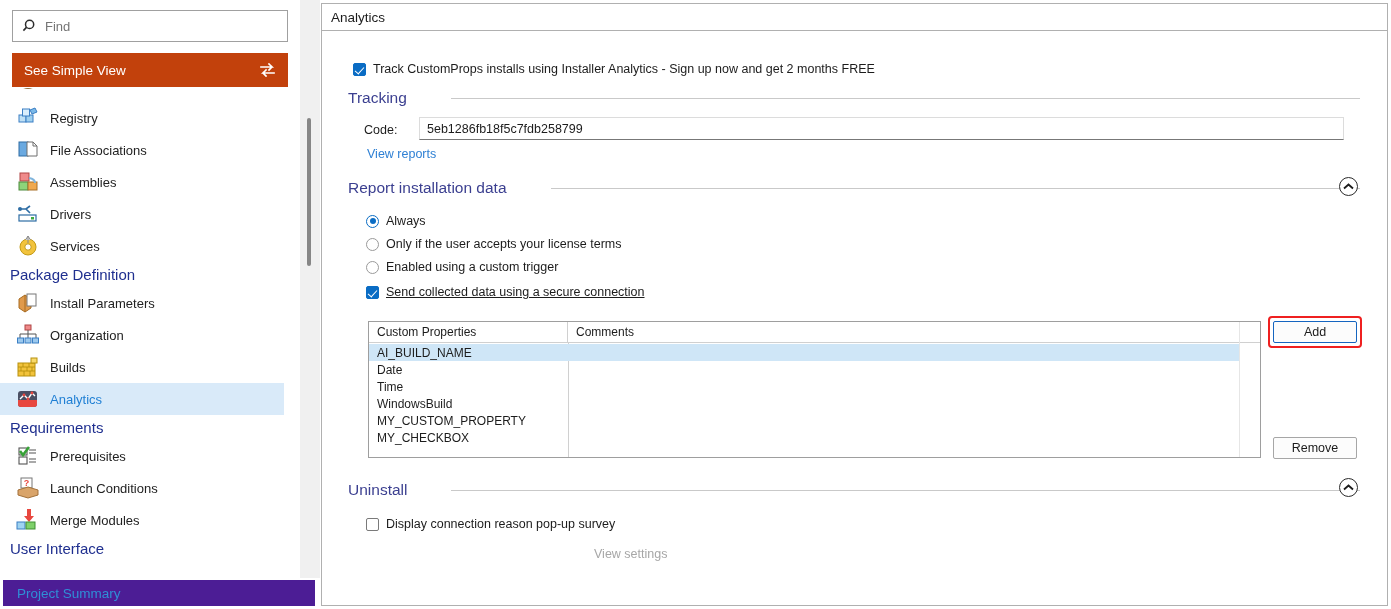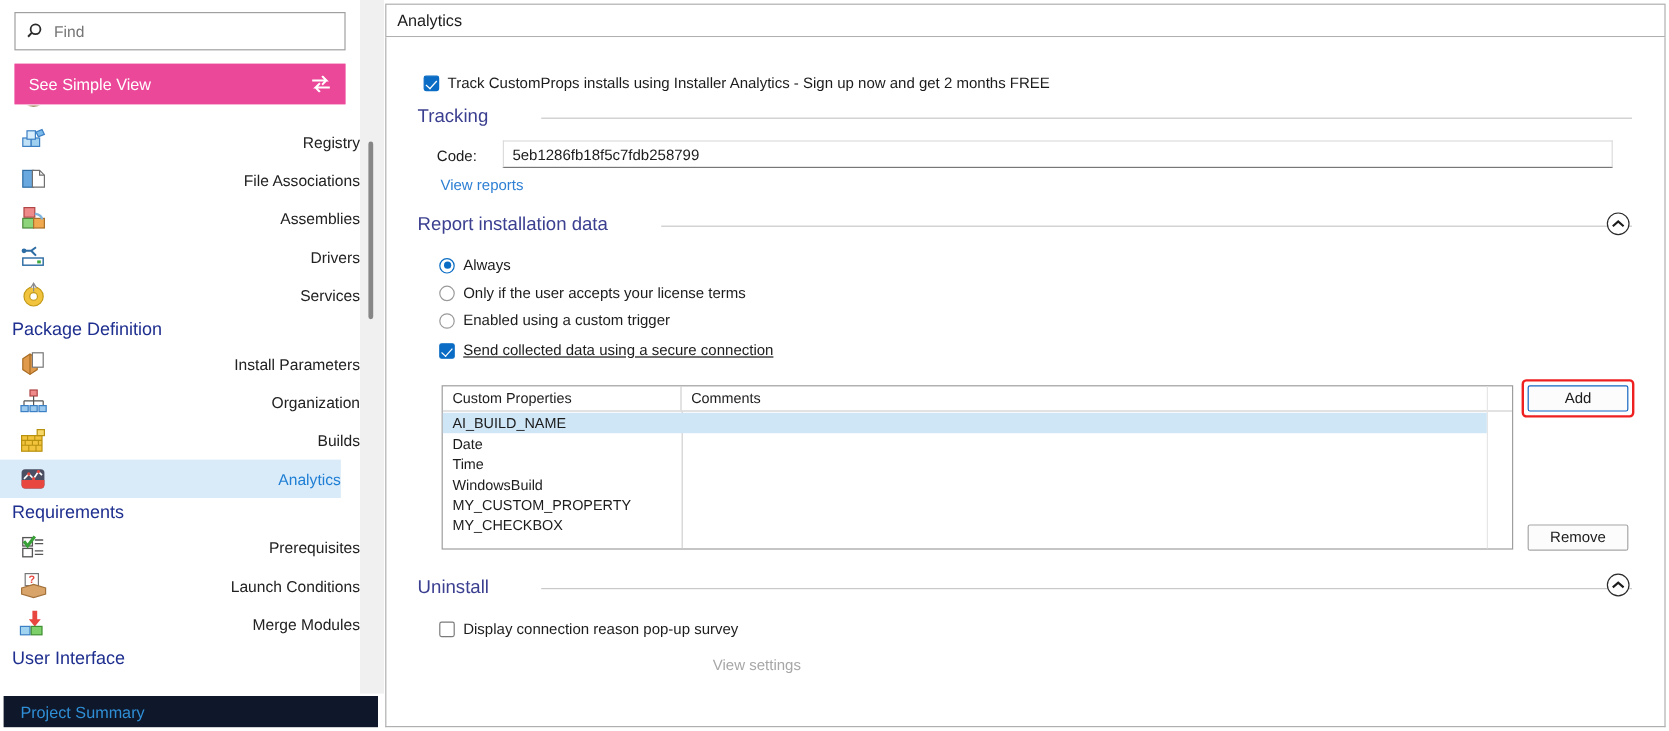--- a/index.html
+++ b/index.html
@@ -31,47 +31,47 @@
     display: flex; align-items: center; padding: 0 8px;
   }
   #search-icon { width: 16px; height: 16px; flex: 0 0 16px; margin-right: 6px; }
   #search-input {
     border: 0; outline: 0; font-size: 13px; color: #9b9b9b;
     font-family: "Liberation Sans", sans-serif; width: 100%;
     background: transparent;
   }
   #simple-view {
     position: absolute; left: 12px; top: 53px; width: 276px; height: 34px;
-    background: #ec4899; color: #ffffff;
+    background: #c2410c; color: #ffffff;
     display: flex; align-items: center; justify-content: space-between;
     padding: 0 12px; font-size: 13.5px;
   }
   #simple-view .swap-icon { width: 17px; height: 14px; }
 
   #nav-clip {
     position: absolute; left: 0; top: 88px; width: 300px; height: 490px;
     overflow: hidden;
   }
   .nav-group-header {
     color: #1f2f8f; font-size: 15px; padding: 4px 0 4px 10px;
     font-family: "Liberation Sans", sans-serif;
   }
   .nav-item {
     height: 32px; display: flex; align-items: center;
-    padding-left: 16px; font-size: 13px; color: #222; justify-content: space-between;
+    padding-left: 16px; font-size: 13px; color: #222;
   }
   .nav-item .ico { width: 24px; height: 24px; flex: 0 0 24px; margin-right: 10px; }
   .nav-item.selected {
     background: #d9eaf9; color: #1f7fd4; width: 284px;
   }
   .nav-item.partial { height: 14px; overflow: hidden; align-items: flex-end; }
 
   #project-summary {
     position: absolute; left: 3px; top: 580px; width: 312px; height: 26px;
-    background: #0f172a; color: #2f8fd6; font-size: 13.5px;
+    background: #4c1d95; color: #2f8fd6; font-size: 13.5px;
     display: flex; align-items: center; padding-left: 14px;
   }
 
   
   #main {
     position: absolute; left: 321px; top: 3px; width: 1067px; height: 603px;
   }
   #main-titlebar {
     position: absolute; left: 0; top: 0; width: 1067px; height: 28px;
     border: 1px solid #b0b0b0; background: #fff;

